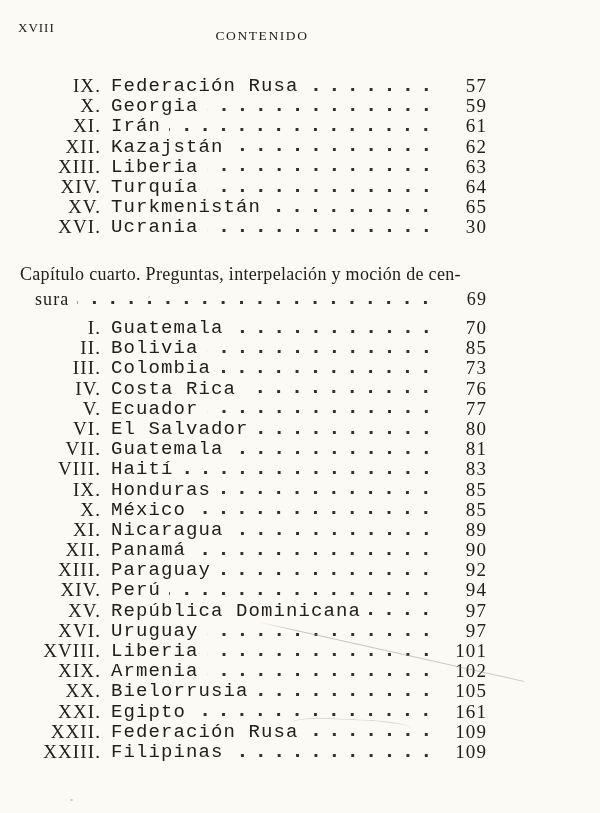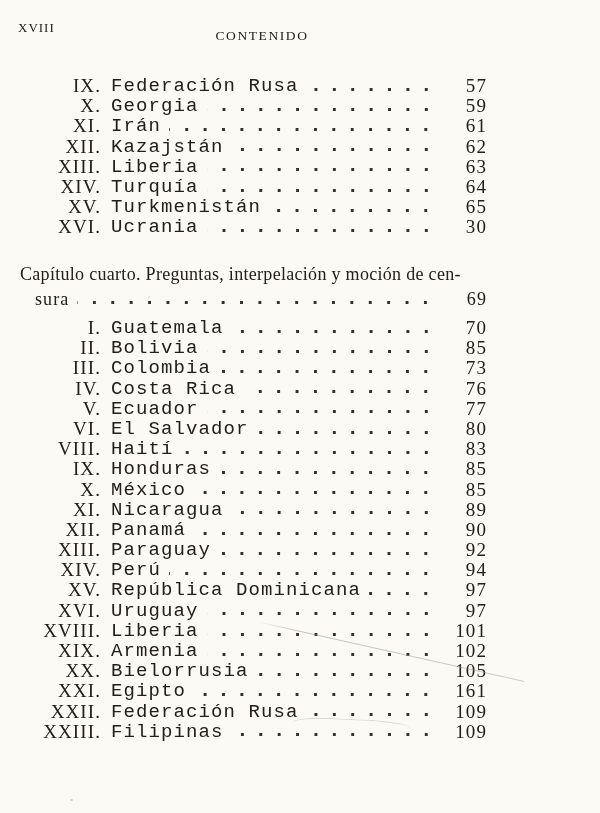--- a/index.html
+++ b/index.html
@@ -187,20 +187,26 @@
       <span class="pg">77</span>
     </div>
 
     <div class="row">
       <span class="num">VI.</span>
       <span class="title">El Salvador</span>
       <span class="leader"></span>
       <span class="pg">80</span>
     </div>
 
+    <div class="row">
+      <span class="num">VII.</span>
+      <span class="title">Guatemala</span>
+      <span class="leader"></span>
+      <span class="pg">81</span>
+    </div>
 
     <div class="row">
       <span class="num">VIII.</span>
       <span class="title">Haití</span>
       <span class="leader"></span>
       <span class="pg">83</span>
     </div>
 
     <div class="row">
       <span class="num">IX.</span>

